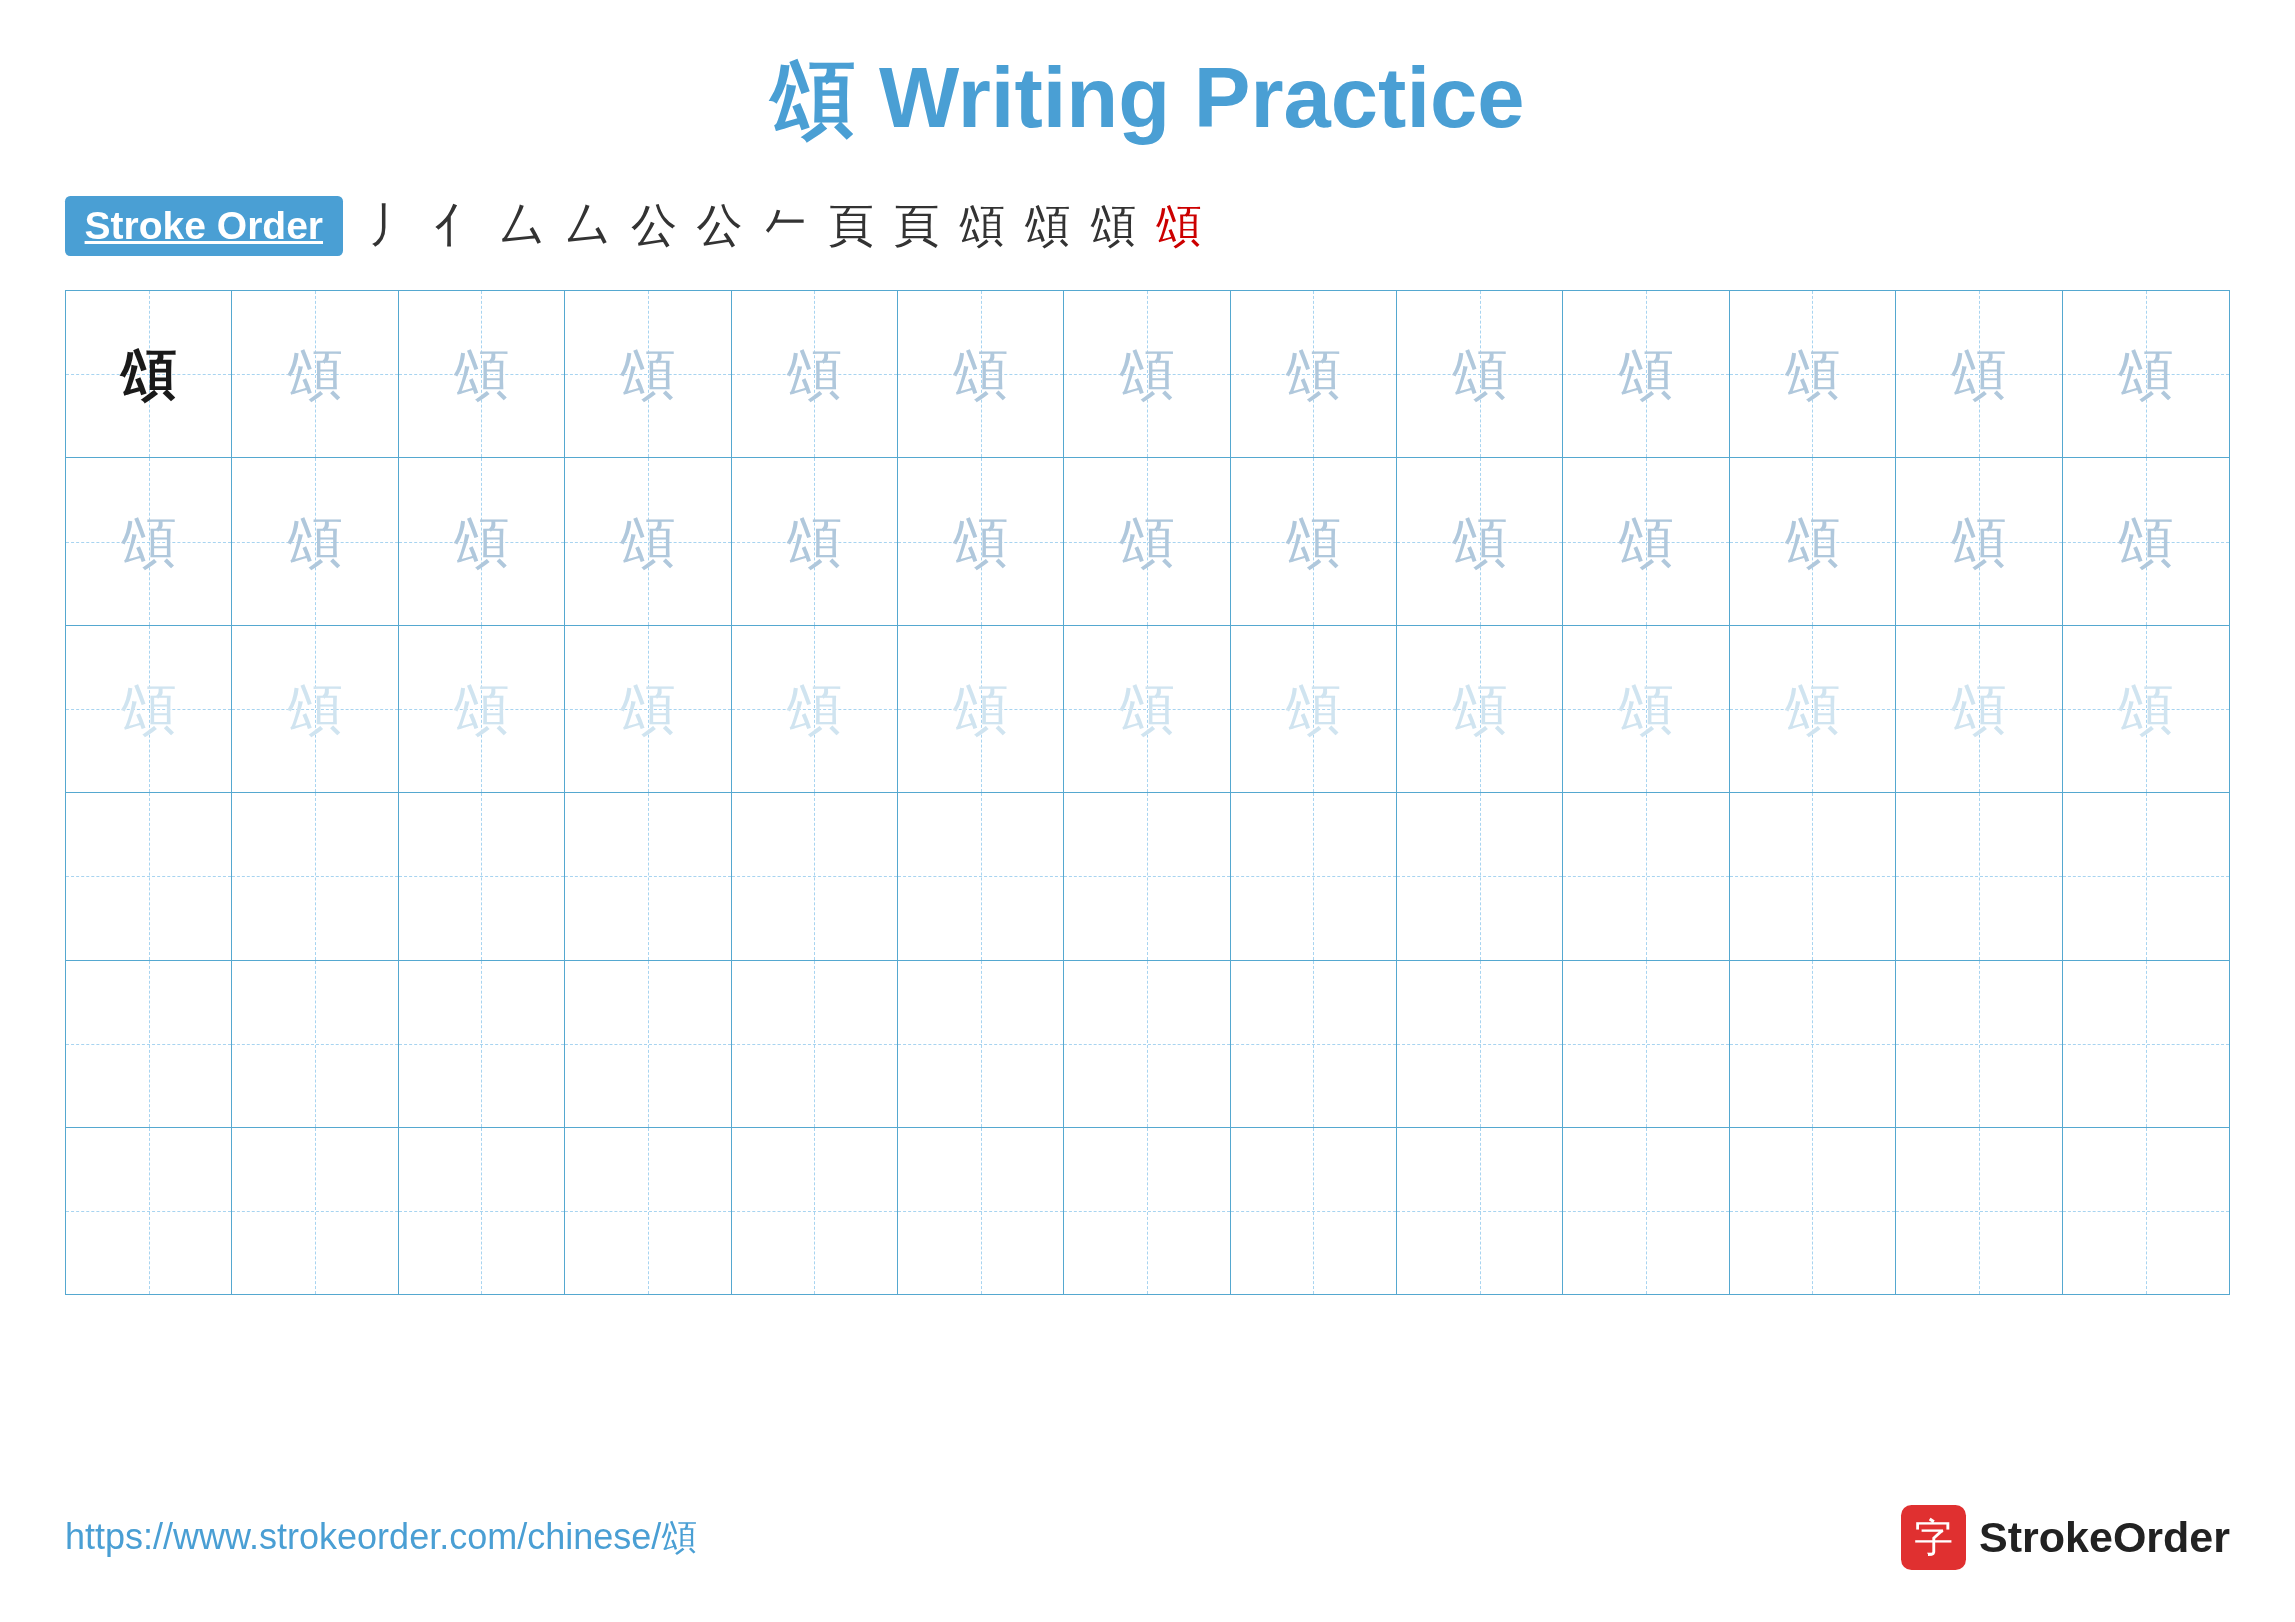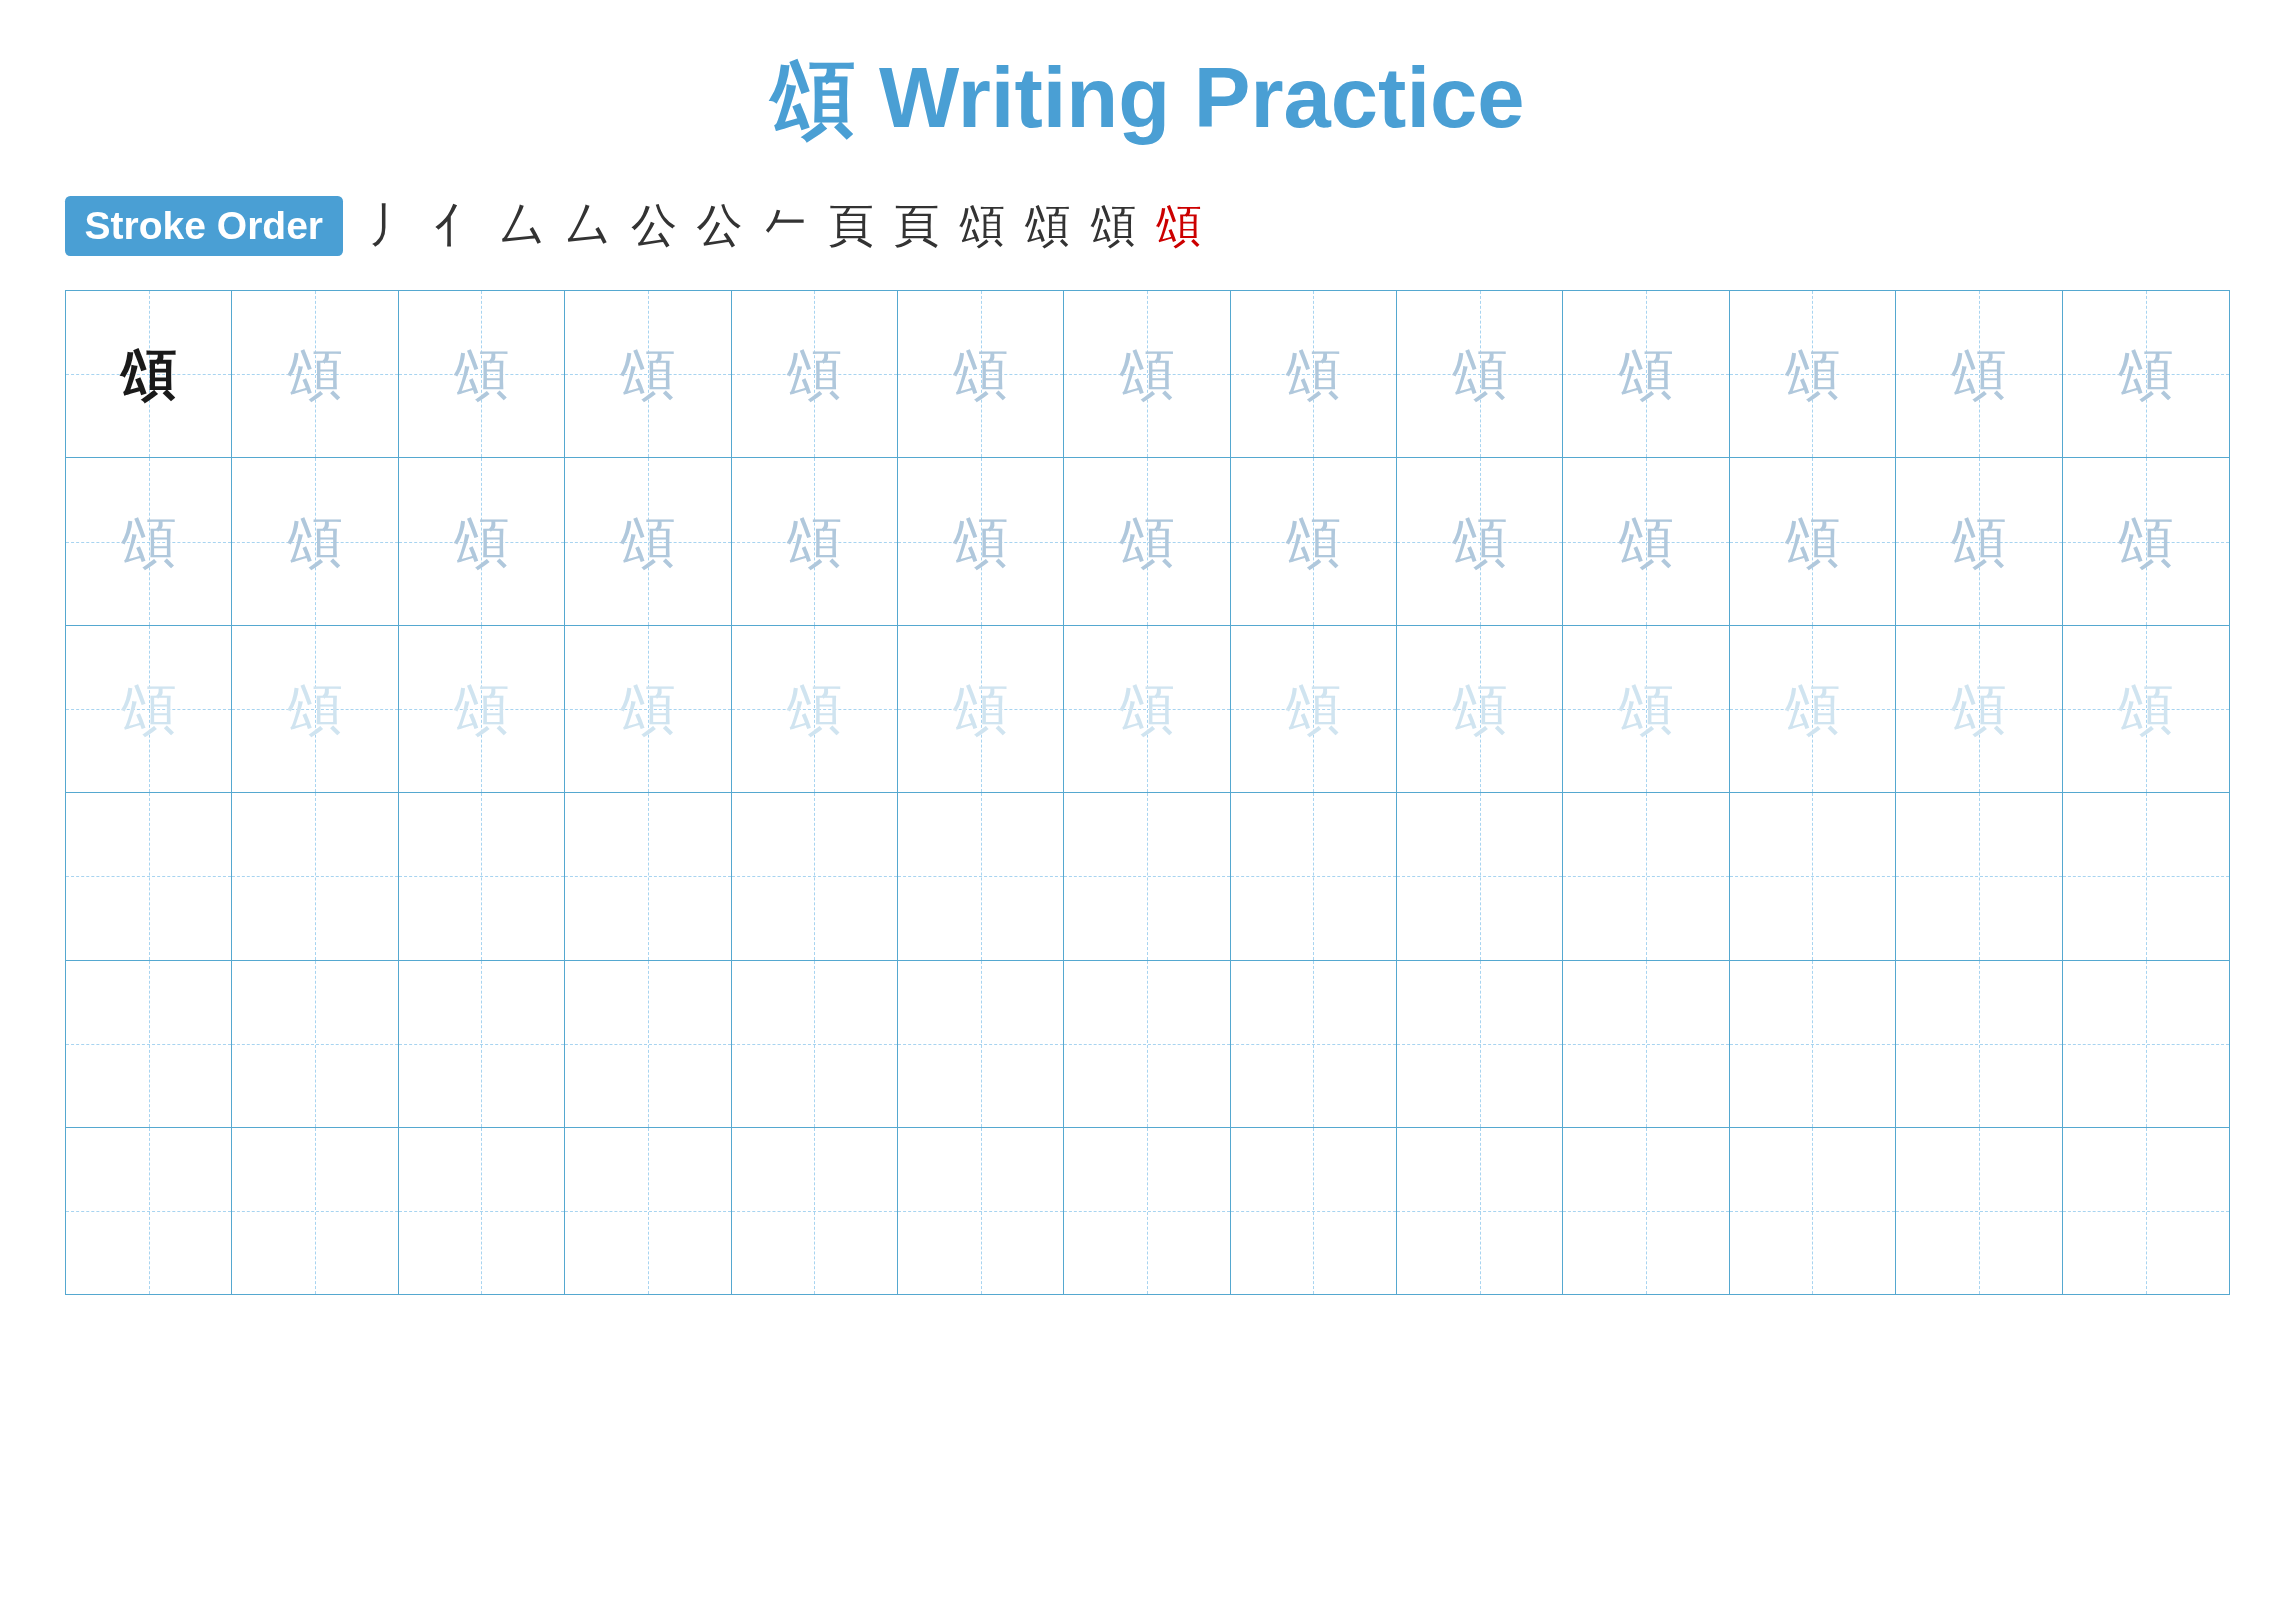--- a/index.html
+++ b/index.html
@@ -37,20 +37,21 @@
     }
 
     .stroke-order-badge {
       background: #4a9fd4;
       color: white;
       font-size: 39px;
       font-weight: bold;
       padding: 7.9px 19.6px;
       border-radius: 5.2px;
       white-space: nowrap;
+      text-decoration: underline;
     }
 
     .stroke-steps {
       display: flex;
       align-items: center;
       gap: 19.6px;
       font-size: 46px;
     }
 
     .stroke-step {
@@ -369,15 +370,24 @@
         <div class="grid-cell"></div>
         <div class="grid-cell"></div>
         <div class="grid-cell"></div>
         <div class="grid-cell"></div>
         <div class="grid-cell"></div>
         <div class="grid-cell"></div>
         <div class="grid-cell"></div>
       </div>
     </div>
 
+  <div class="footer">
+    <div class="footer-url">https://www.strokeorder.com/chinese/頌</div>
+    <div class="footer-logo">
+      <div class="logo-icon">
+        <span>字</span>
+      </div>
+      <div class="logo-text">StrokeOrder</div>
+    </div>
+  </div>
 
 </div>
 
 
 </body></html>

